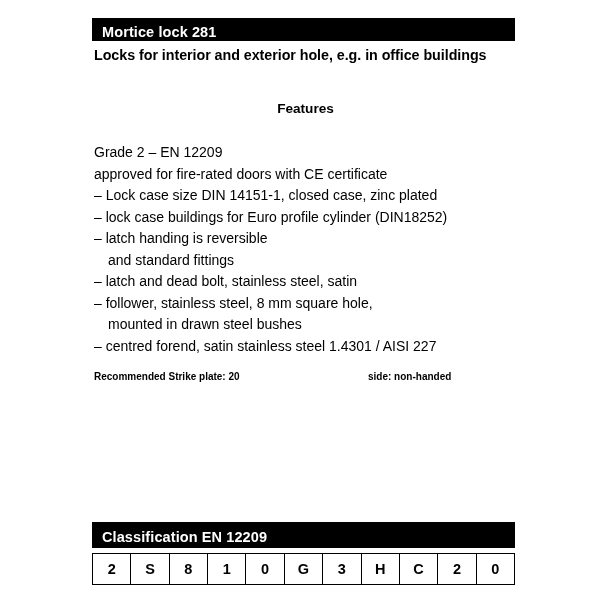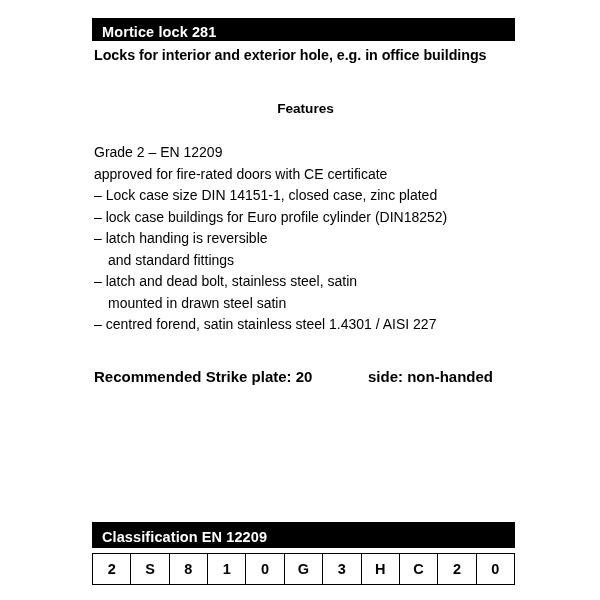--- a/index.html
+++ b/index.html
@@ -79,21 +79,21 @@
     line-height: 21.5px;
   }
   #features-list .line.indent {
     padding-left: 14px;
   }
 
   
   #strike-row {
     top: 367px;
     font-weight: bold;
-    font-size: 15px;
+    font-size: 10px;
     line-height: 19px;
     padding-left: 2px;
   }
   #strike-row .side {
     position: absolute;
     left: 276px;
     top: 0;
     white-space: nowrap;
   }
 
@@ -136,21 +136,22 @@
   <div class="col" id="features-heading">Features</div>
 
   <div class="col" id="features-list">
       <div class="line">Grade 2 – EN 12209</div>
       <div class="line">approved for fire-rated doors with CE certificate</div>
       <div class="line">– Lock case size DIN 14151-1, closed case, zinc plated</div>
       <div class="line">– lock case buildings for Euro profile cylinder (DIN18252)</div>
       <div class="line">– latch handing is reversible</div>
       <div class="line indent">and standard fittings</div>
       <div class="line">– latch and dead bolt, stainless steel, satin</div>
-      <div class="line indent">mounted in drawn steel satin</div>
+      <div class="line">– follower, stainless steel, 8 mm square hole,</div>
+      <div class="line indent">mounted in drawn steel bushes</div>
       <div class="line">– centred forend, satin stainless steel 1.4301 / AISI 227</div>
     </div>
 
   <div class="col" id="strike-row">
     <span>Recommended Strike plate: 20</span>
     <span class="side">side: non-handed</span>
   </div>
 
   <div class="col bar" id="classification-bar">
     <span>Classification EN 12209</span>

